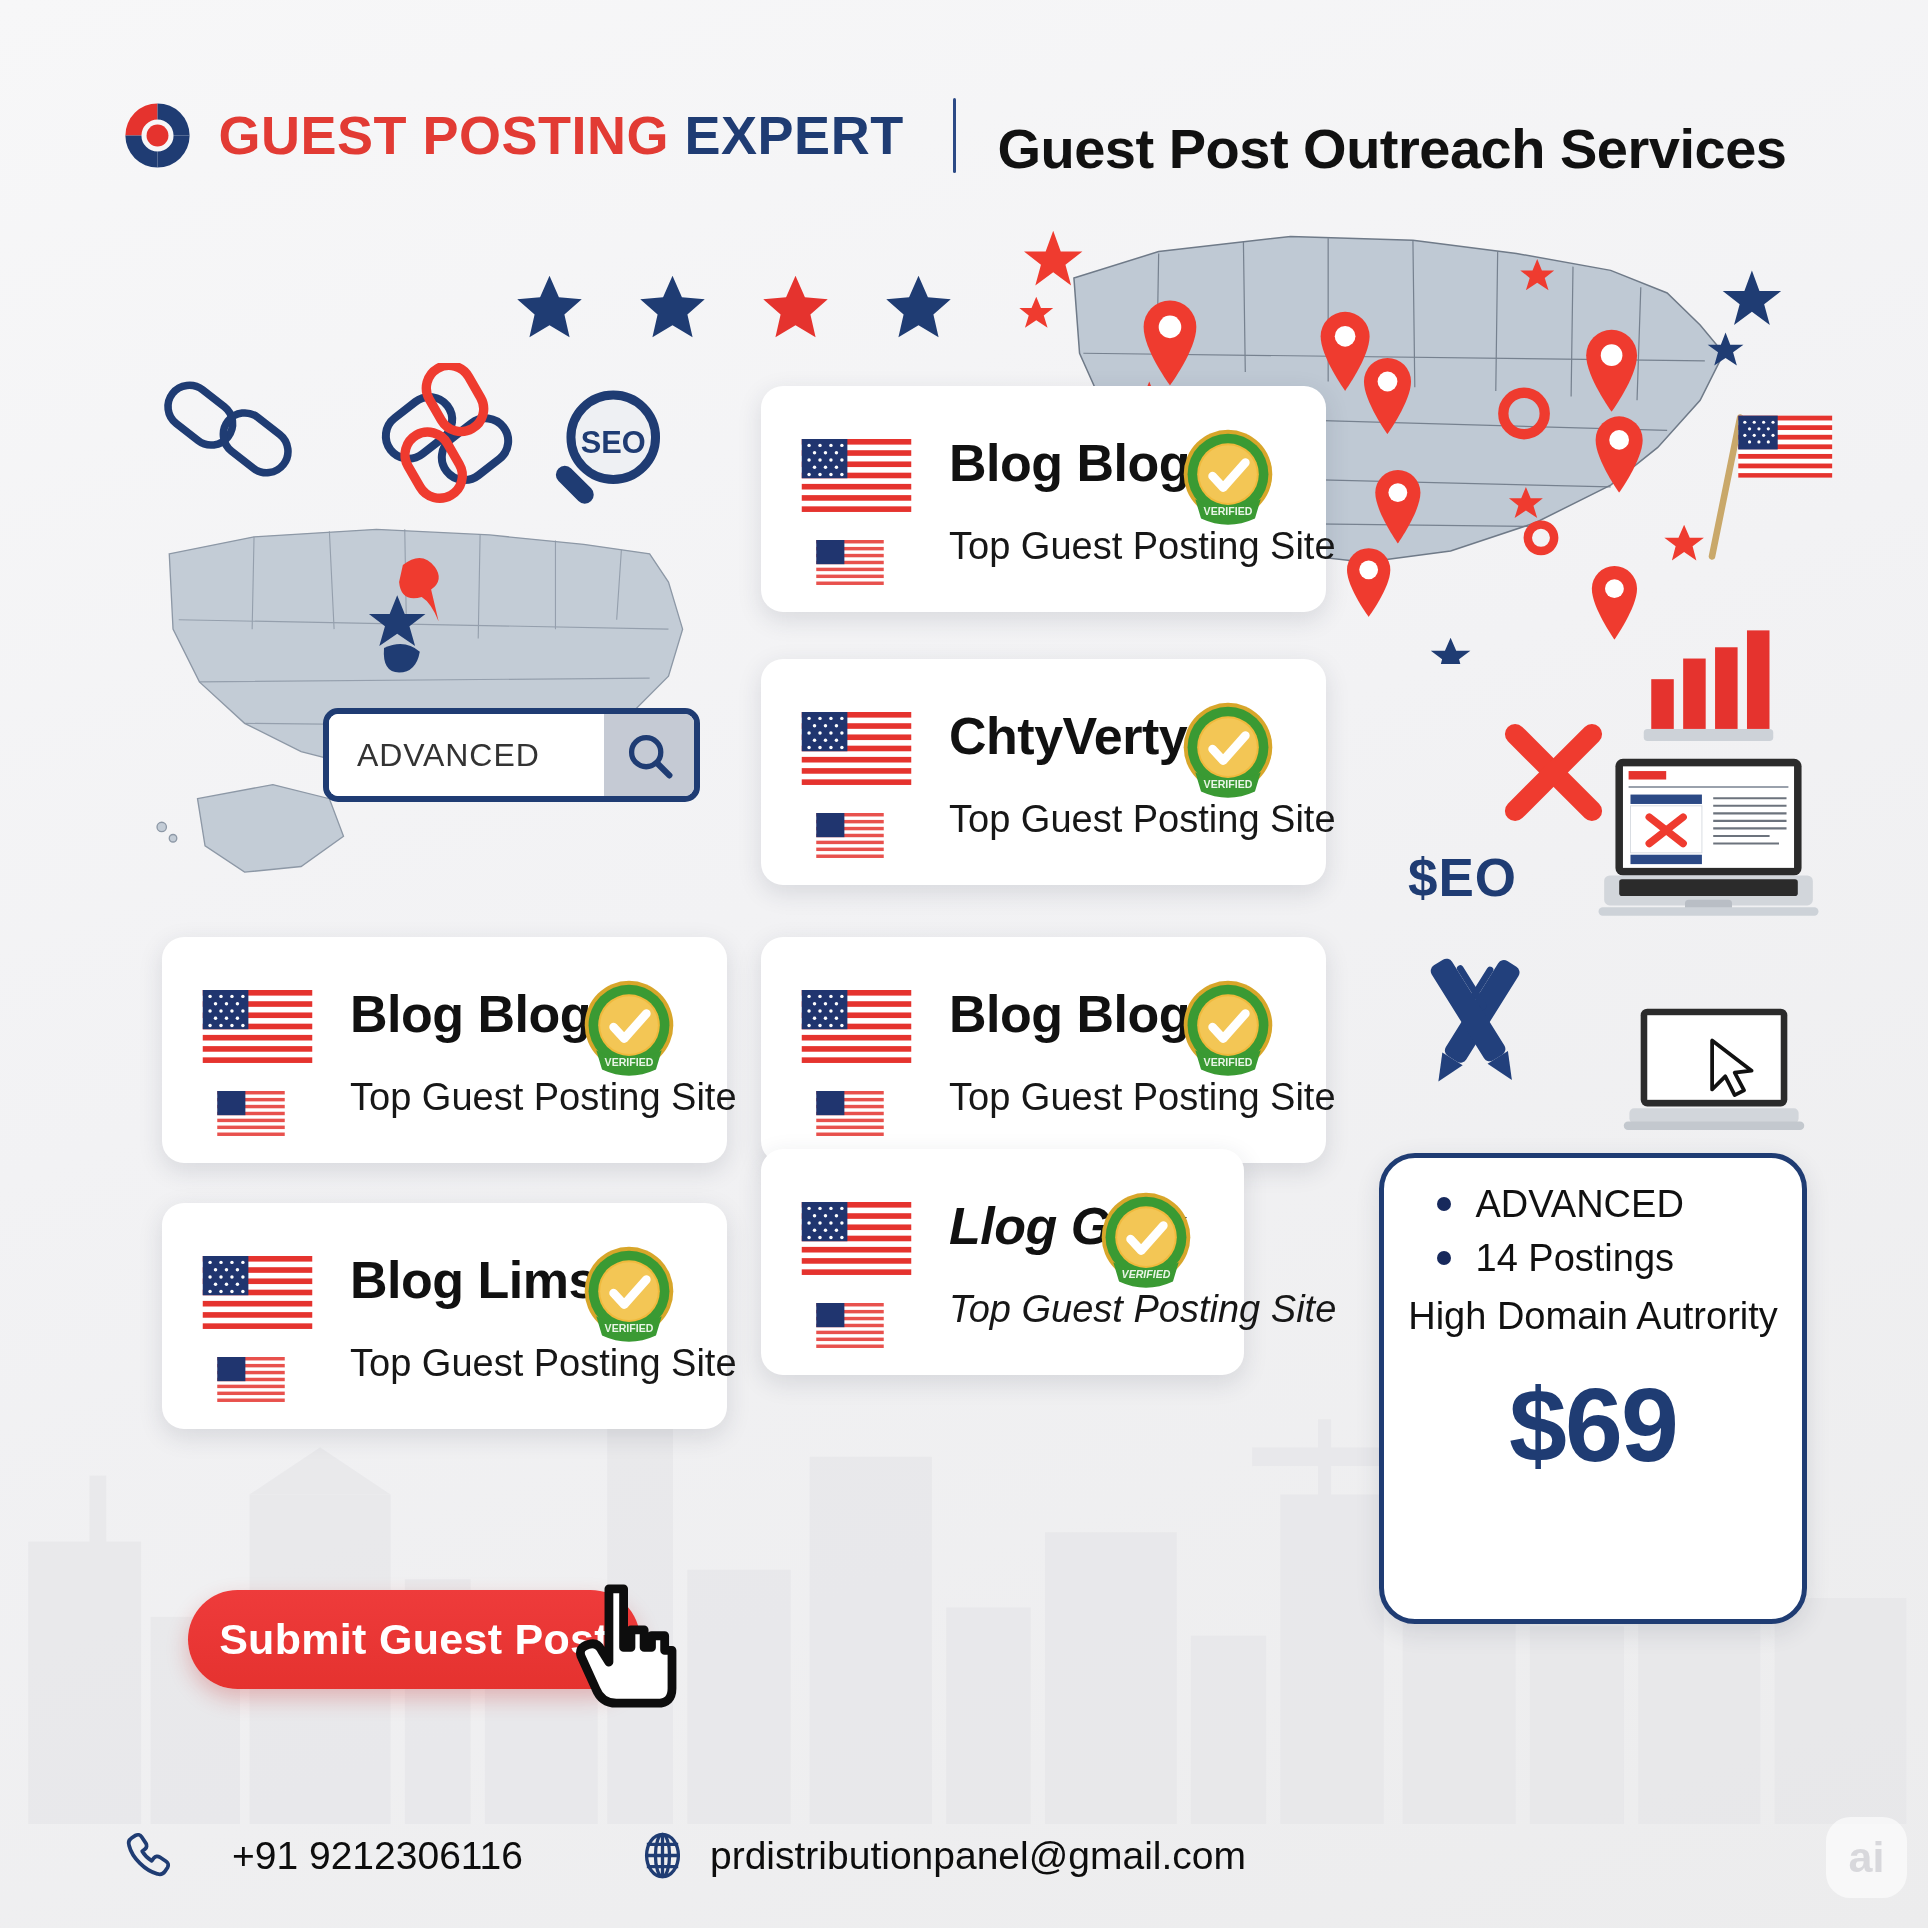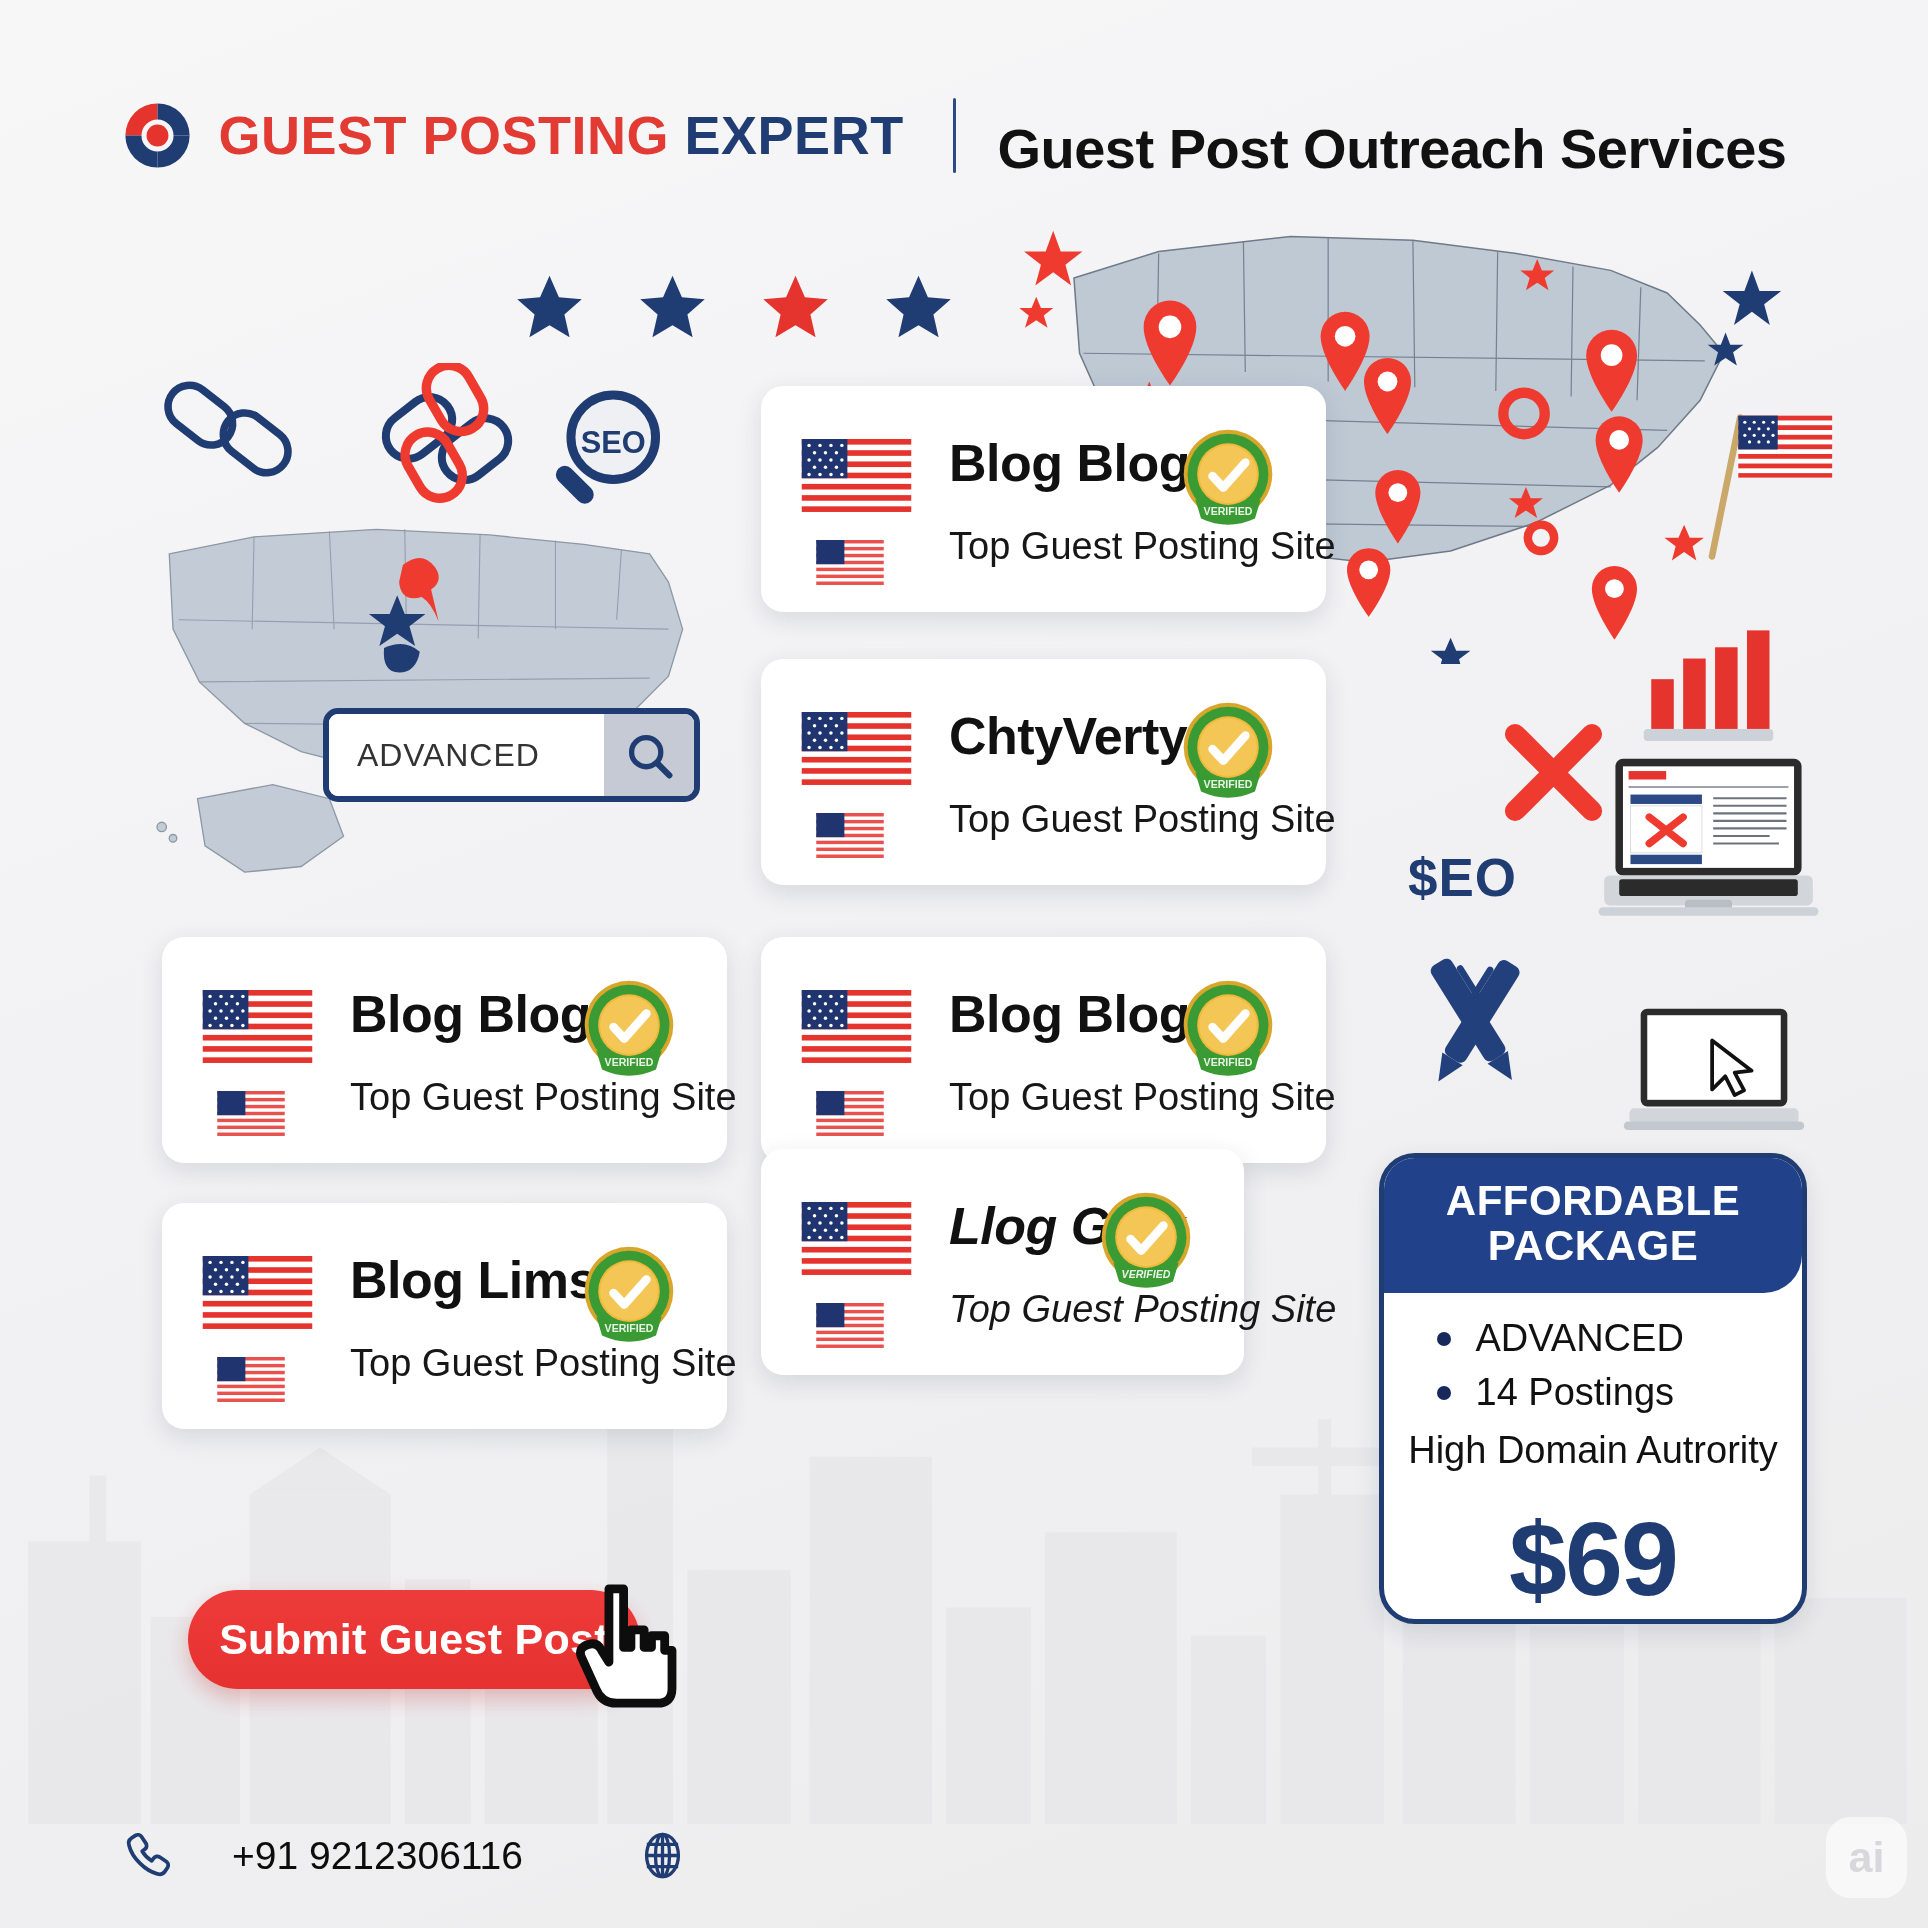--- a/index.html
+++ b/index.html
@@ -750,24 +750,20 @@
 
 <svg id="laptop-2" viewBox="0 0 200 150">
   <rect x="22" y="6" width="156" height="104" rx="7" fill="#2b2b2b"></rect>
   <rect x="29" y="13" width="142" height="90" fill="#fff"></rect>
   <polygon points="98,40 98,92 112,78 122,98 132,93 122,74 140,72" fill="#fff" stroke="#111" stroke-width="4" stroke-linejoin="round"></polygon>
   <rect x="10" y="112" width="180" height="16" rx="5" fill="#d2d6db"></rect>
   <rect x="4" y="126" width="192" height="9" rx="4.5" fill="#c3c8ce"></rect>
 </svg>
 
 <div id="price-card">
-  <div id="price-head">
-    <div>AFFORDABLE</div>
-    <div>PACKAGE</div>
-  </div>
   <div id="price-list">
     <div class="price-li">
       <span class="dot"></span>
       <span>ADVANCED</span>
     </div>
     <div class="price-li">
       <span class="dot"></span>
       <span>14 Postings</span>
     </div>
   </div>
@@ -791,16 +787,17 @@
     <svg class="foot-ic" viewBox="0 0 24 24">
       <g fill="none" stroke="#1f3c73" stroke-width="1.5">
         <ellipse cx="12" cy="12" rx="7.2" ry="9.6"></ellipse>
         <ellipse cx="12" cy="12" rx="3.2" ry="9.6"></ellipse>
         <line x1="12" y1="2.4" x2="12" y2="21.6"></line>
         <line x1="4.9" y1="7" x2="19.1" y2="7"></line>
         <line x1="4.3" y1="12" x2="19.7" y2="12"></line>
         <line x1="4.9" y1="17" x2="19.1" y2="17"></line>
       </g>
     </svg>
+    <span>prdistributionpanel@gmail.com</span>
   </div>
 </div>
 <div id="ai-badge">ai</div>
 
 
 </body></html>

